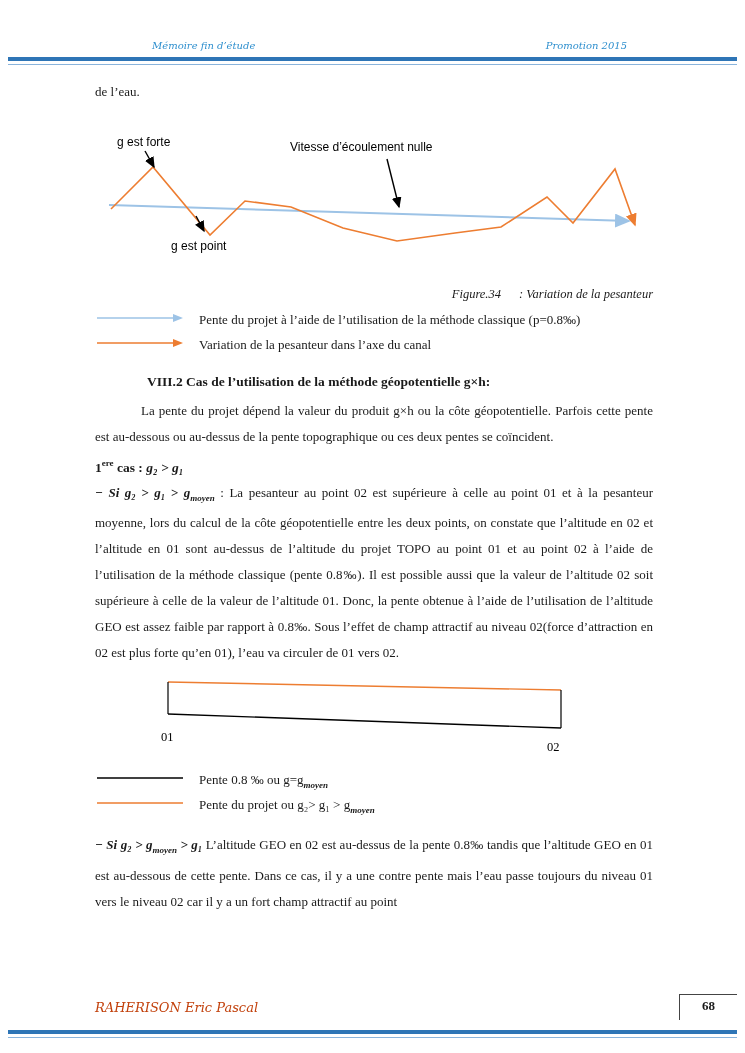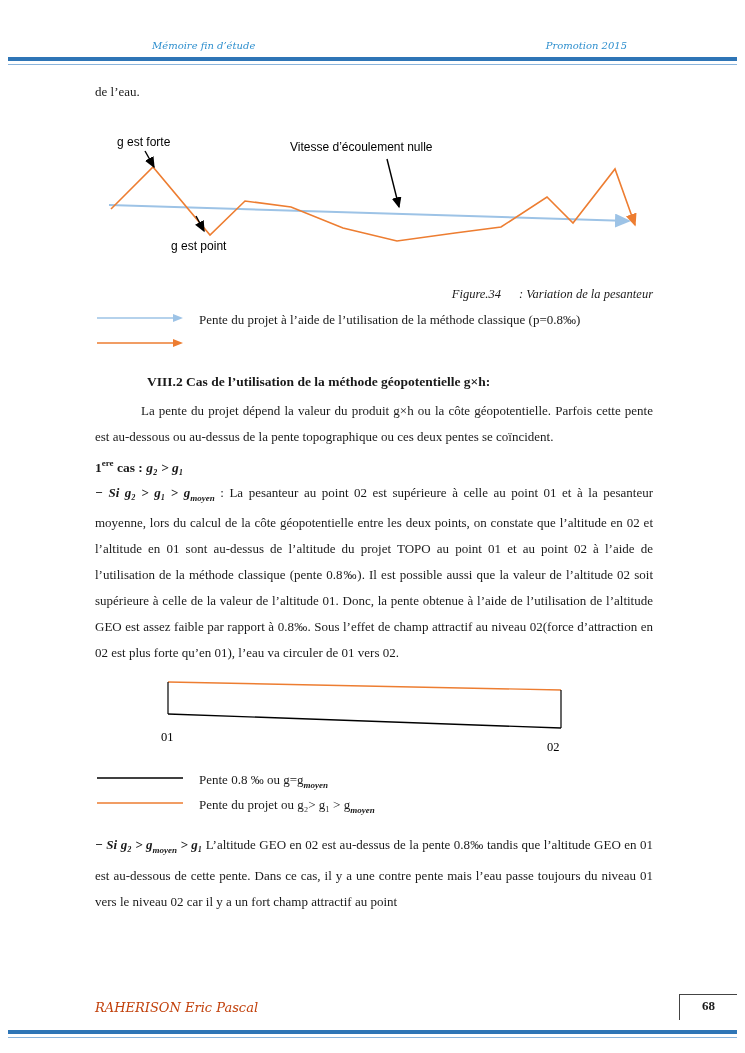--- a/index.html
+++ b/index.html
@@ -104,20 +104,21 @@
           <line x1="2" y1="6" x2="78" y2="6" stroke="#9dc3e6" stroke-width="1.6"></line>
           <polygon points="78,2 88,6 78,10" fill="#9dc3e6"></polygon>
         </svg>
         <span class="legend-text">Pente du projet à l’aide de l’utilisation de la méthode classique (p=0.8‰)</span>
       </div>
       <div class="legend-row">
         <svg width="90" height="12">
           <line x1="2" y1="6" x2="78" y2="6" stroke="#ed7d31" stroke-width="1.6"></line>
           <polygon points="78,2 88,6 78,10" fill="#ed7d31"></polygon>
         </svg>
+        <span class="legend-text">Variation de la pesanteur dans l’axe du canal</span>
       </div>
     </div>
 
     <h2 class="heading">VIII.2 Cas de l’utilisation de la méthode géopotentielle g×h:</h2>
 
     <p class="body-text para1 para-indent">La pente du projet dépend la valeur du produit g×h ou la côte géopotentielle. Parfois cette pente est au-dessous ou au-dessus de la pente topographique ou ces deux pentes se coïncident.</p>
 
     <p class="case-title"><span>1</span><sup>ere</sup><span> cas : </span><span class="math">g₂ &gt; g₁</span></p>
 
     <p class="body-text case-para"><span class="math">− Si g₂ &gt; g₁ &gt; g</span><sub class="math">moyen</sub><span> : La pesanteur au point 02 est supérieure à celle au point 01 et à la pesanteur moyenne, lors du calcul de la côte géopotentielle entre les deux points, on constate que l’altitude en 02 et l’altitude en 01 sont au-dessus de l’altitude du projet TOPO au point 01 et au point 02 à l’aide de l’utilisation de la méthode classique (pente 0.8‰). Il est possible aussi que la valeur de l’altitude 02 soit supérieure à celle de la valeur de l’altitude 01. Donc, la pente obtenue à l’aide de l’utilisation de l’altitude GEO est assez faible par rapport à 0.8‰. Sous l’effet de champ attractif au niveau 02(force d’attraction en 02 est plus forte qu’en 01), l’eau va circuler de 01 vers 02.</span></p>

